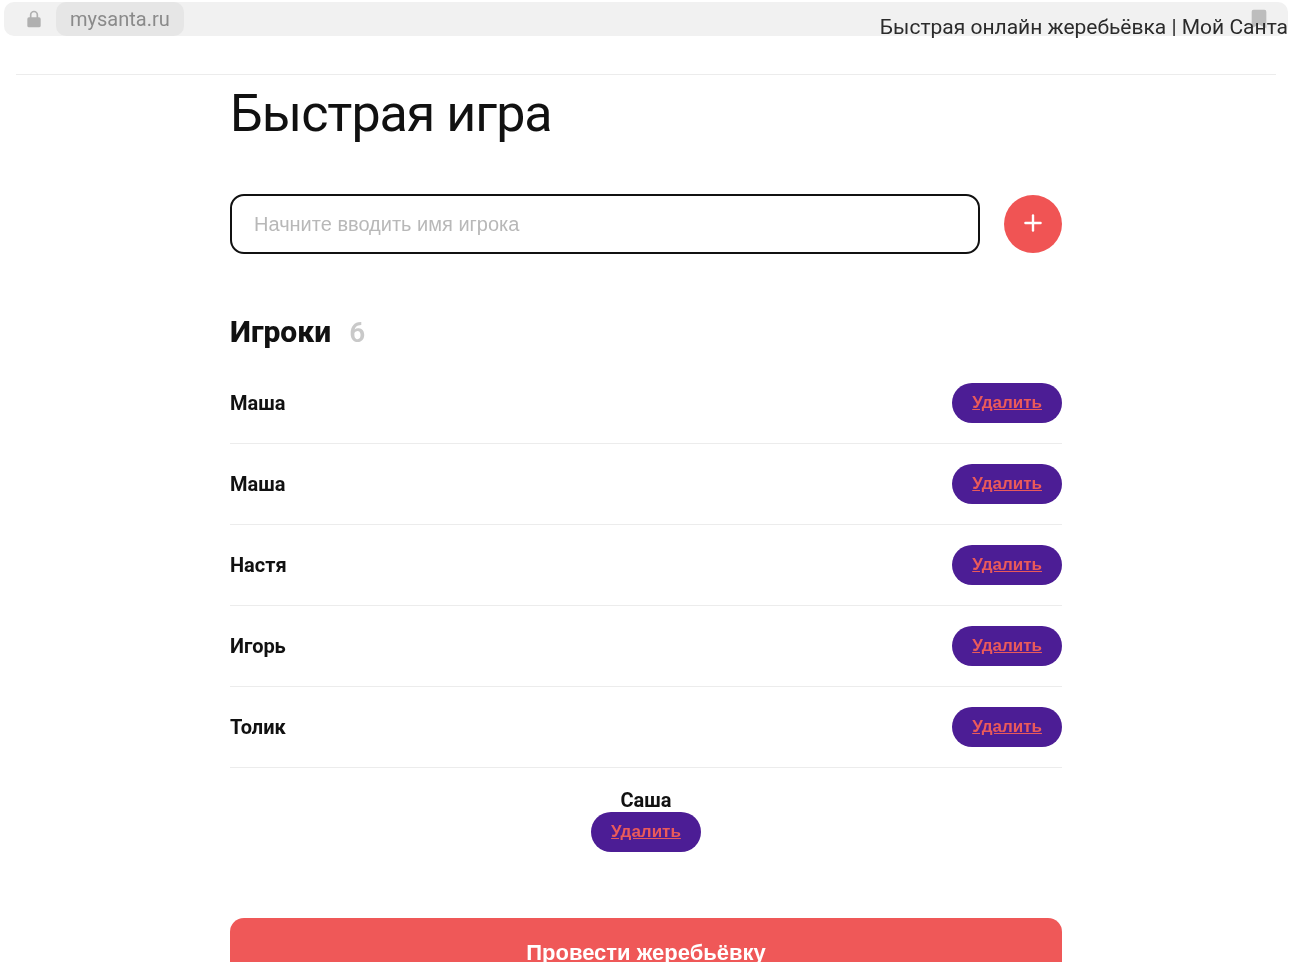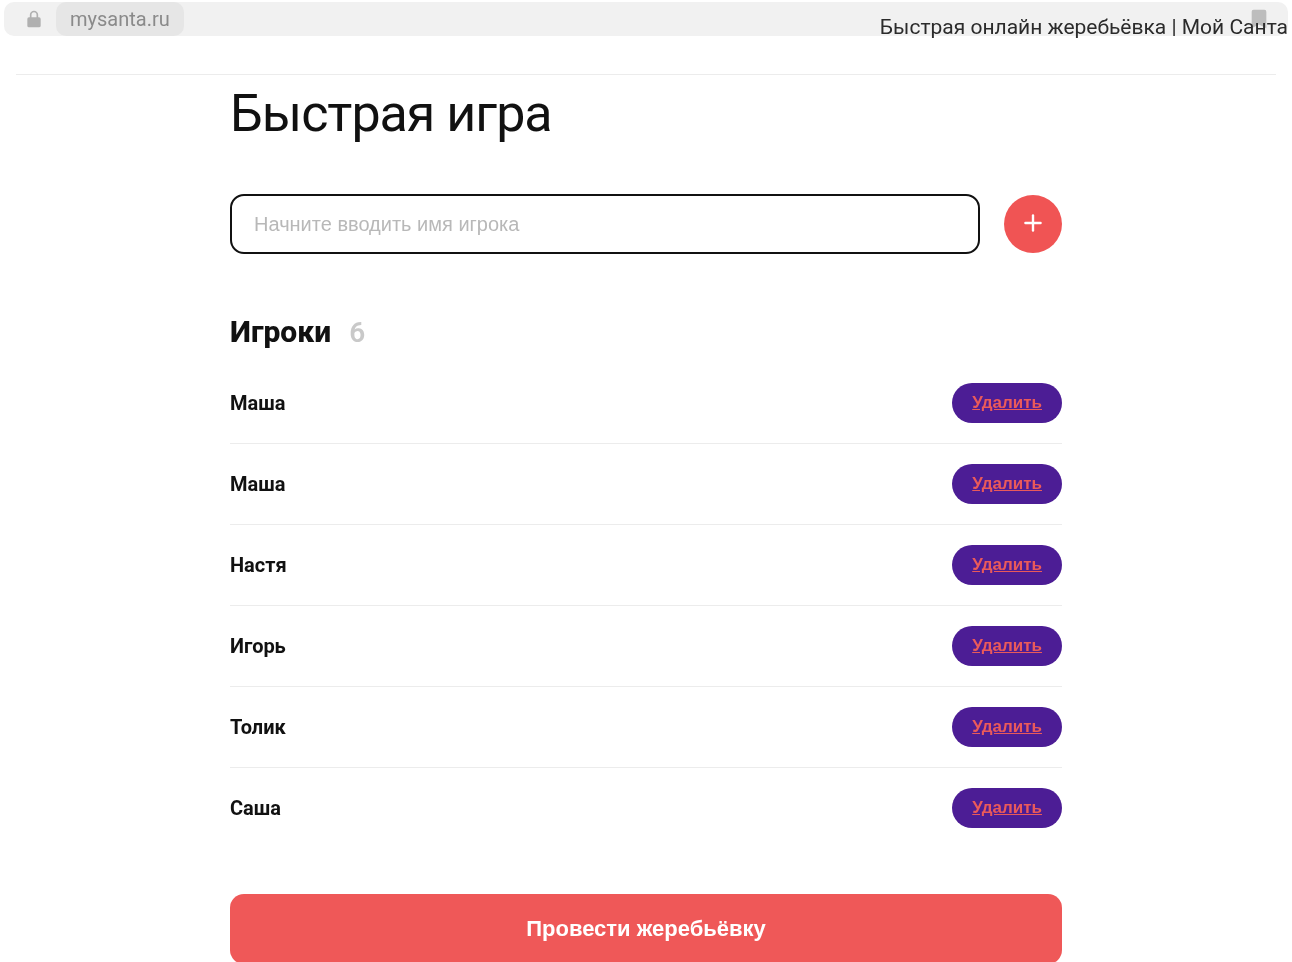--- a/index.html
+++ b/index.html
@@ -122,20 +122,21 @@
       align-items: center;
       justify-content: space-between;
       padding: 20px 0;
       border-bottom: 1px solid #ececec;
     }
     .player-row:first-child {
       padding-top: 0;
     }
     .player-row:last-child {
       border-bottom: none;
+      flex-direction: column;
     }
     .player-name {
       font-size: 20px;
       font-weight: 700;
       color: #111;
     }
     .delete-btn {
       background: #4c1d95;
       color: #ea5a5a;
       border: none;

